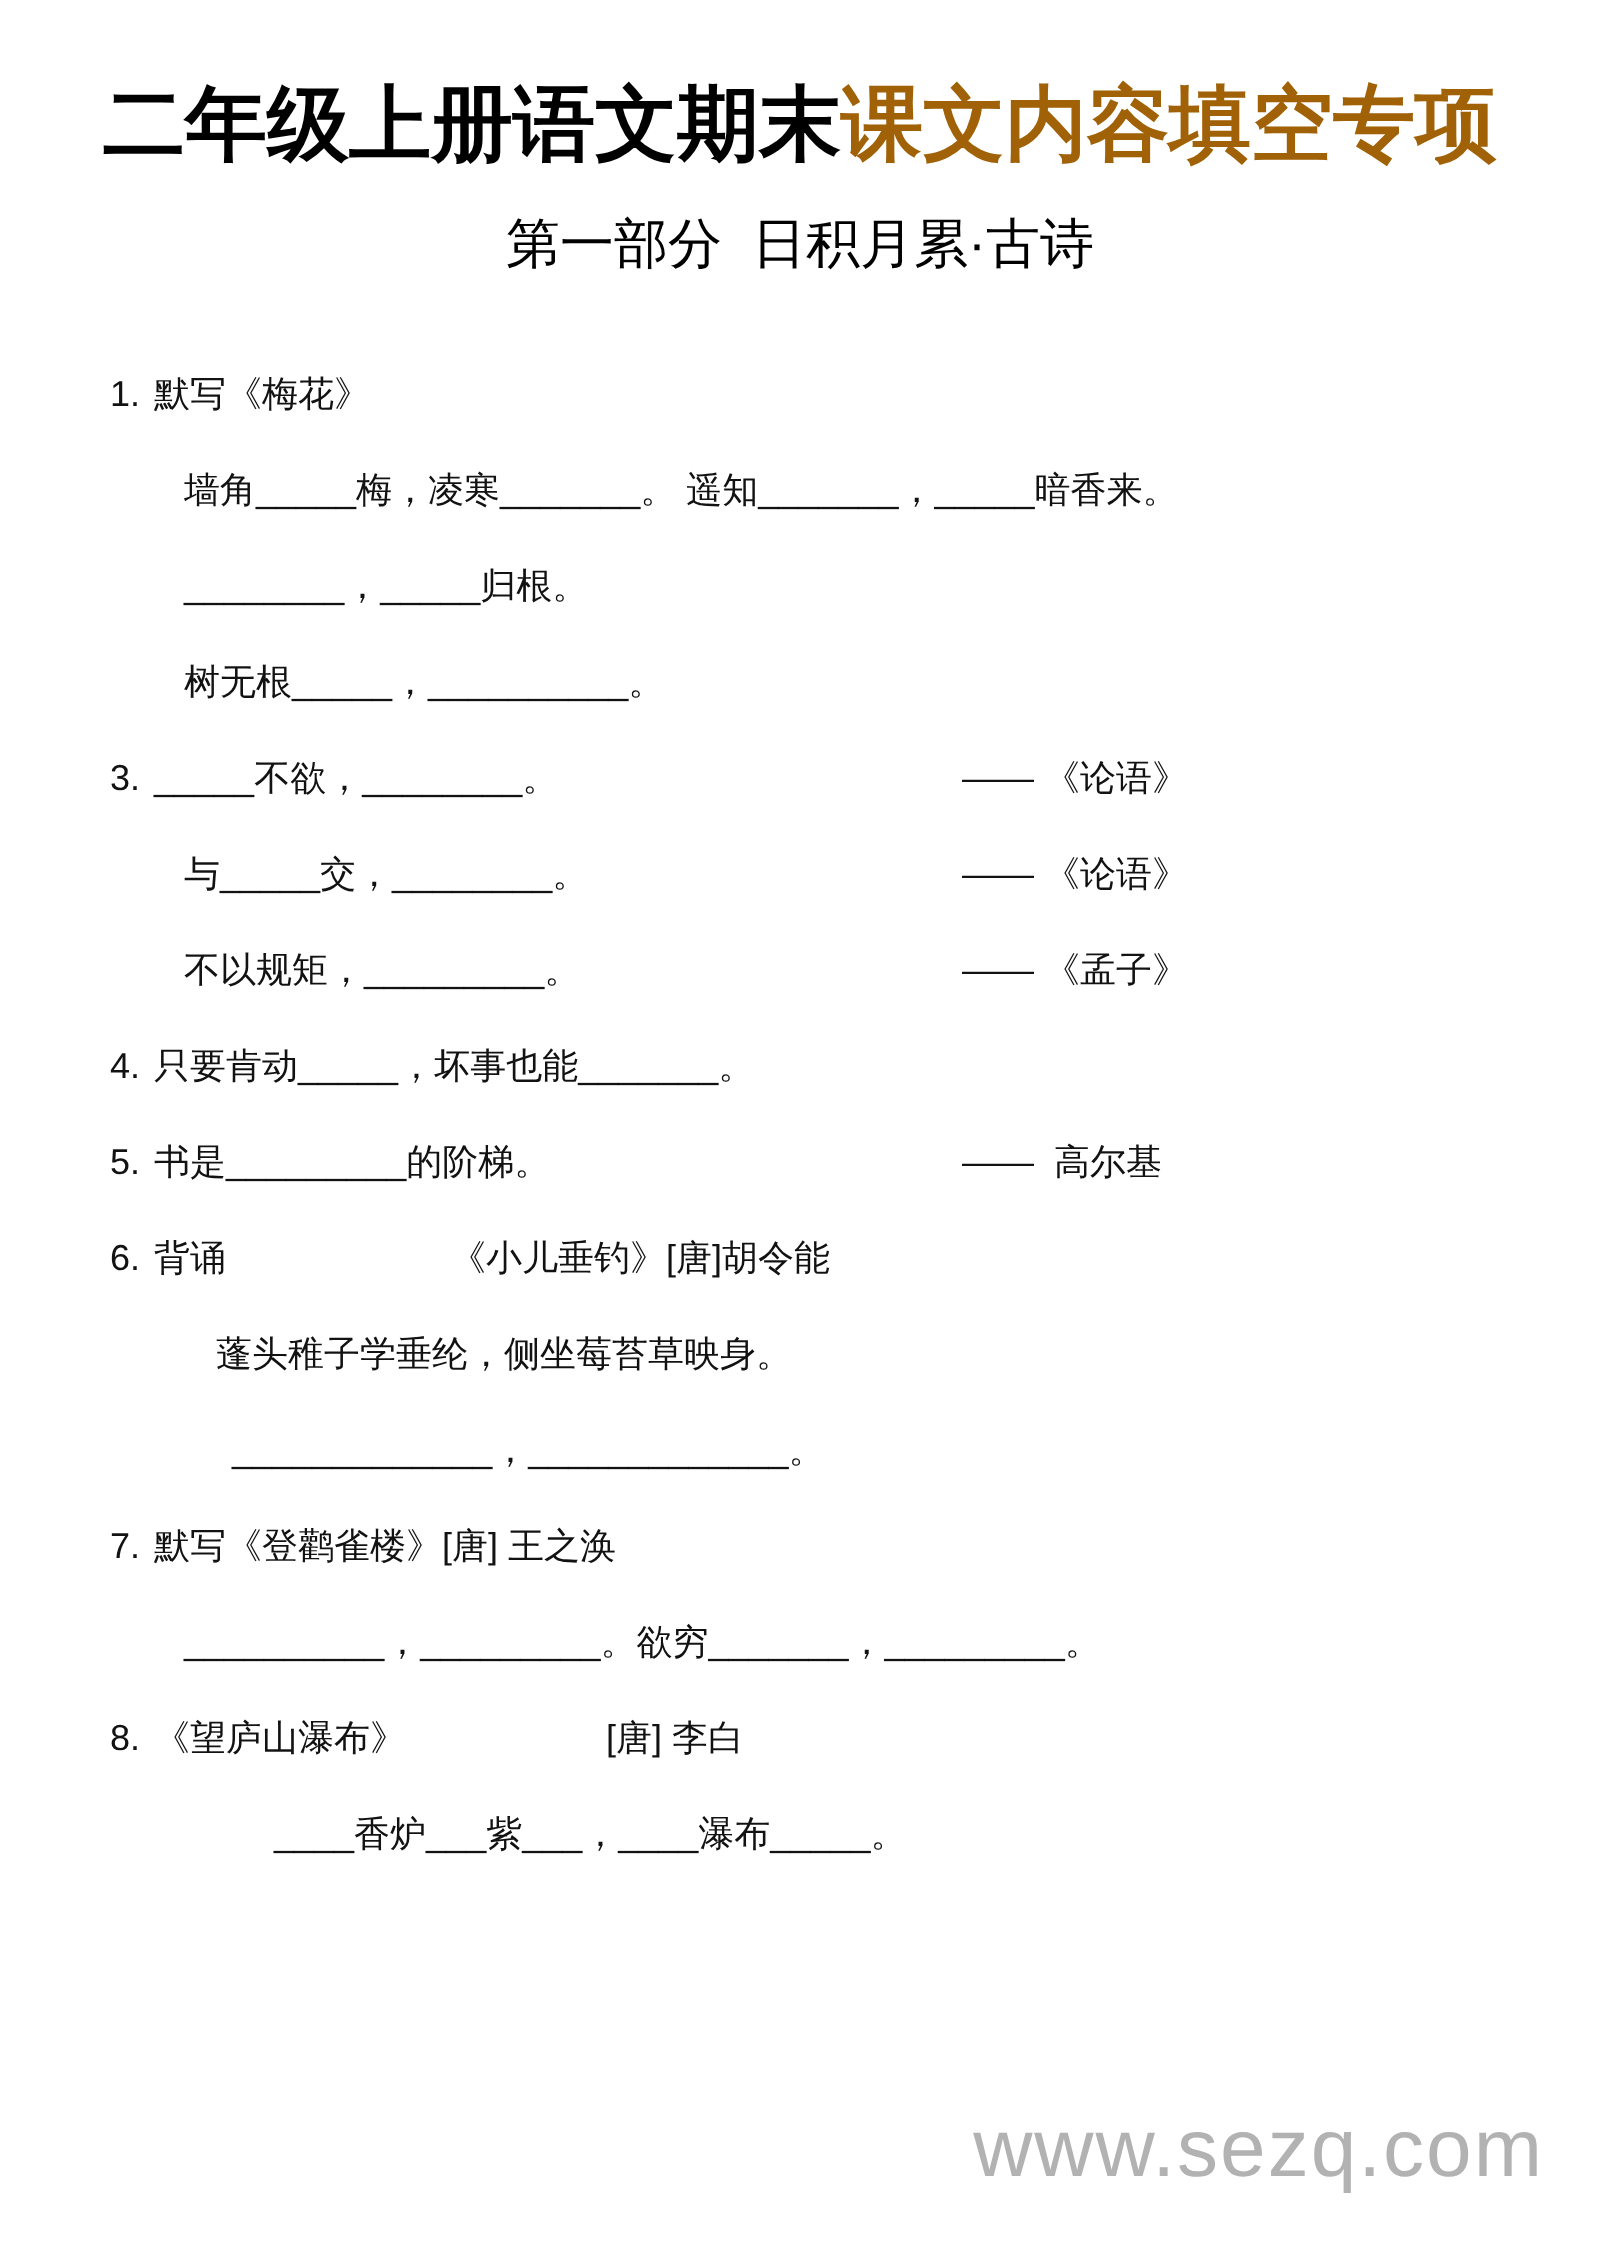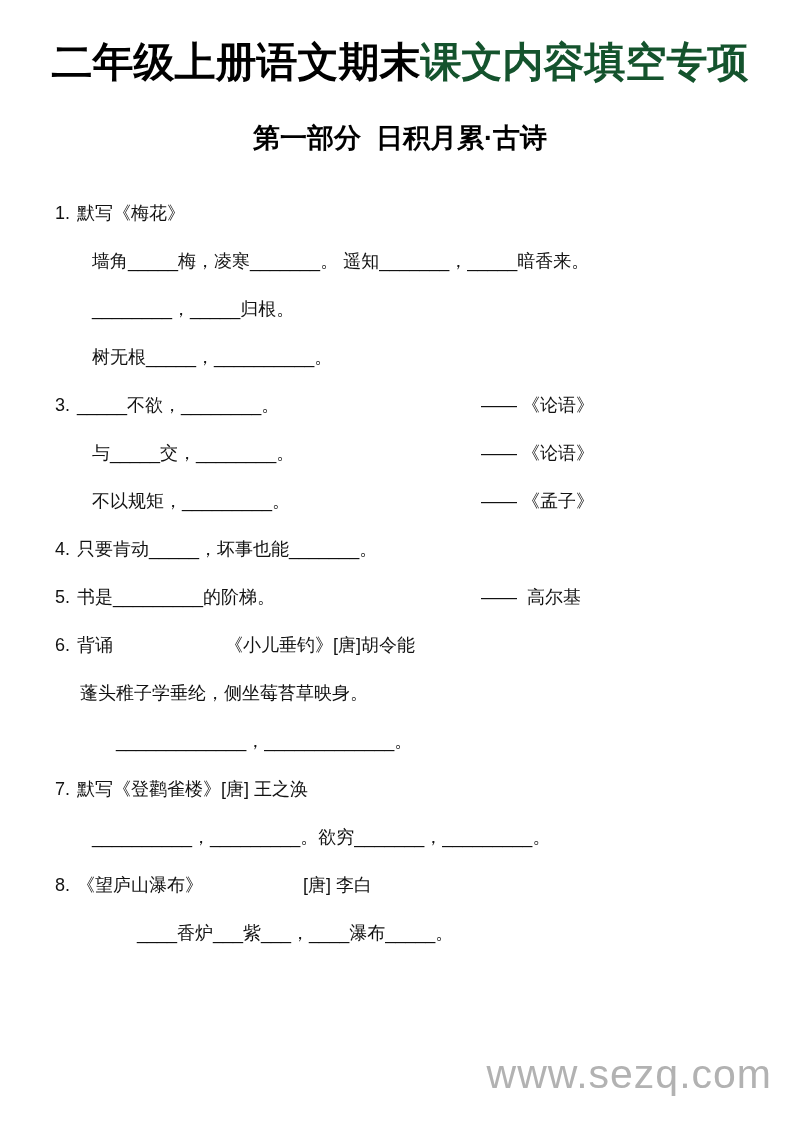--- a/index.html
+++ b/index.html
@@ -16,39 +16,39 @@
     padding-top: 36px;
     text-align: center;
     font-size: 41px;
     line-height: 52px;
     font-weight: 900;
     color: #000000;
     letter-spacing: 0px;
     white-space: pre;
   }
   .subtitle {
-    margin-top: 32px;
+    margin-top: 16px;
     text-align: center;
     font-size: 27px;
     line-height: 36px;
-    font-weight: bold;
+    font-weight: normal;
     color: #000000;
     white-space: pre;
   }
   .content { margin-top: 33px; }
   .ln {
     position: relative;
     height: 48px;
     line-height: 48px;
     font-size: 18px;
     padding-left: 55px;
     white-space: pre;
   }
   .ln.cont   { padding-left: 92px; }
-  .ln.poem-a { padding-left: 80px; }
+  .ln.poem-a { padding-left: 108px; }
   .ln.poem-b { padding-left: 116px; }
   .ln.poem-c { padding-left: 137px; }
   .num { display: inline-block; margin-right: 7px; }
   .gap-a { display: inline-block; width: 112px; }
   .gap-b { display: inline-block; width: 100px; }
   .src {
     position: absolute;
     left: 448px;
     top: 0;
     white-space: pre;
@@ -62,21 +62,21 @@
     line-height: 44px;
     letter-spacing: 1px;
     font-family: "Liberation Sans", sans-serif;
   }
 </style>
 </head>
 <body>
 
 <div class="page">
 
-  <div class="title"><span>二年级上册语文期末</span><span style="color: #14532d;">课文内容填空专项</span></div>
+  <div class="title"><span>二年级上册语文期末</span><span style="color: #a16207;">课文内容填空专项</span></div>
 
   <div class="subtitle">第一部分  日积月累·古诗</div>
 
   <div class="content">
 
     <div class="ln"><span class="num">1.</span><span>默写《梅花》</span></div>
 
     <div class="ln cont"><span>墙角_____梅，凌寒_______。 遥知_______，_____暗香来。</span></div>
 
 

